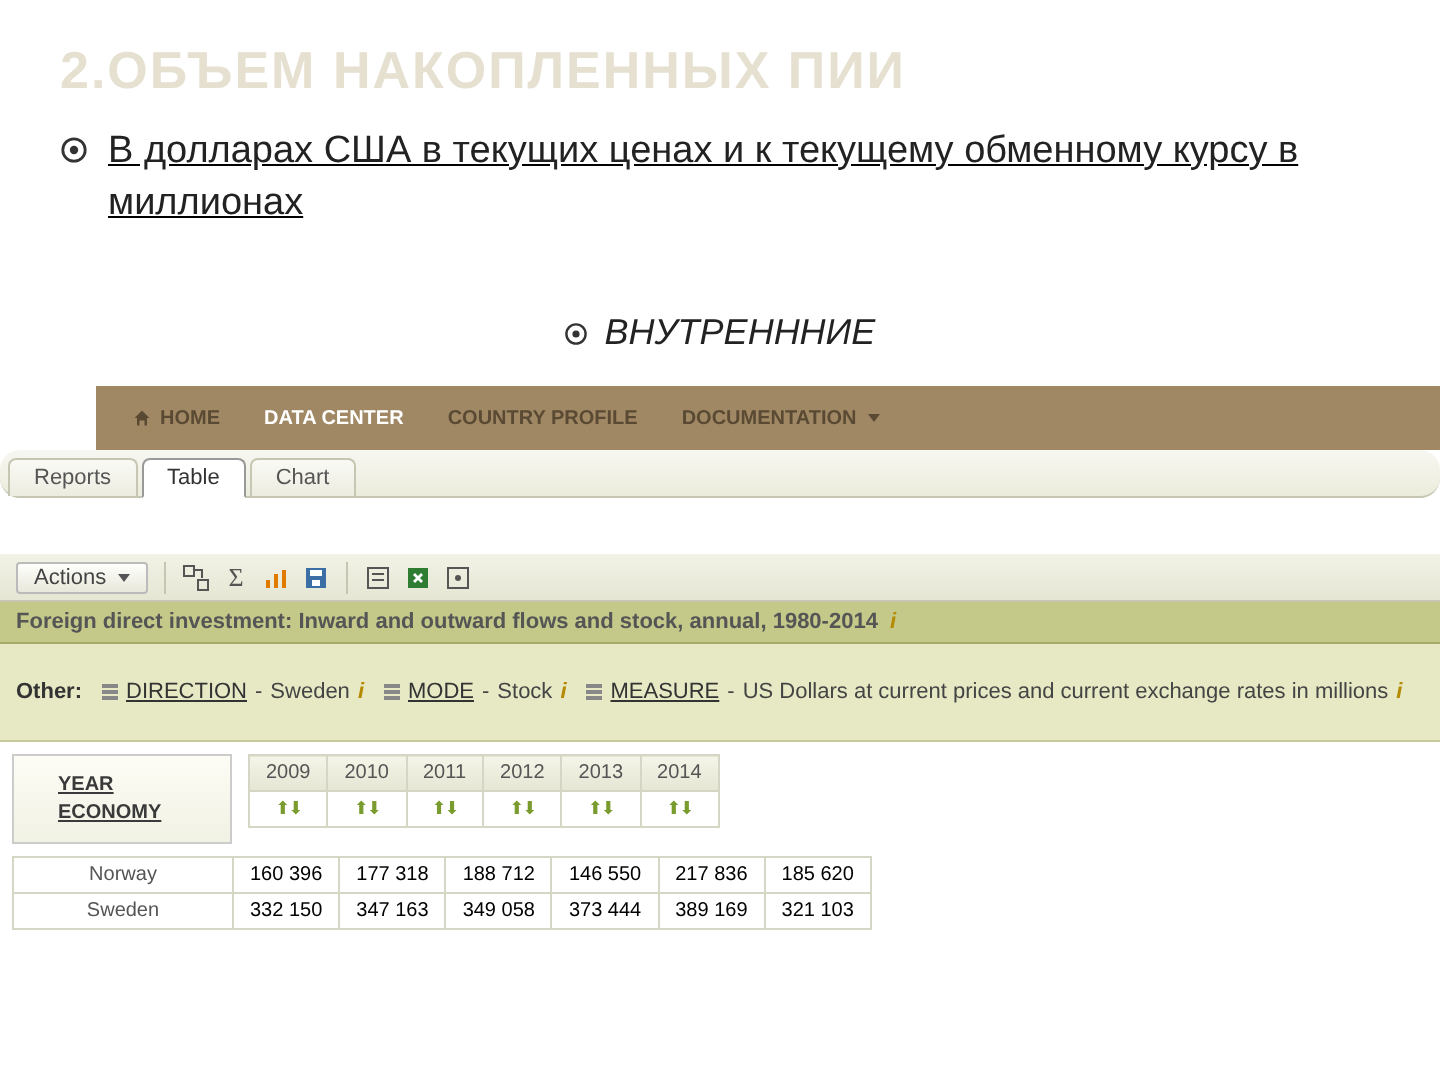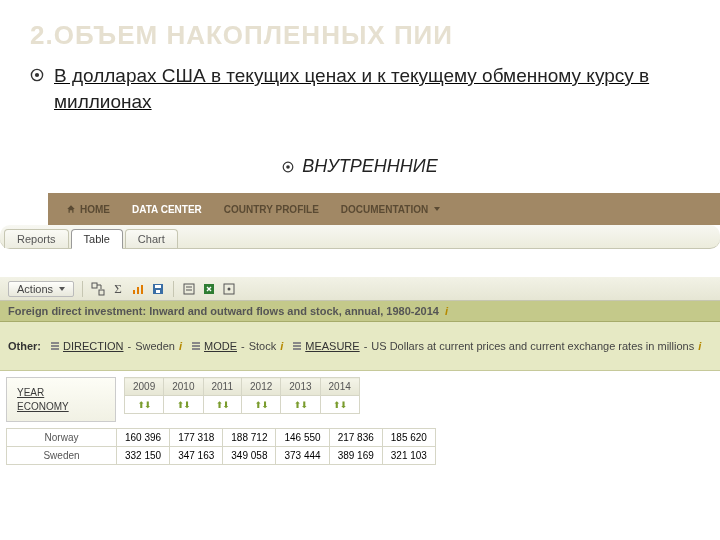--- a/index.html
+++ b/index.html
@@ -36,21 +36,21 @@
   .filter-bar { background: #e6e9c4; padding: 18px 8px; display: flex; align-items: flex-end; gap: 10px; font-size: 11px; color: #444; border-bottom: 1px solid #c6c99a; }
   .filter-bar b { color: #333; }
   .filter-item { display: inline-flex; align-items: center; gap: 4px; }
   .filter-link { text-decoration: underline; color: #333; cursor: pointer; }
   .drag-handle { width: 8px; display: inline-flex; flex-direction: column; gap: 1px; }
   .drag-handle span { display: block; height: 2px; background: #888; }
 
   .data-area { display: flex; align-items: flex-start; background: #fff; }
 
   .dim-box { border: 1px solid #ccc; margin: 6px; padding: 6px 10px; background: linear-gradient(#fdfdf6,#f1f1e4); min-width: 110px; }
-  .dim-link { font-size: 10px; color: #3a3a3a; text-decoration: underline; display: block; margin: 3px 0; cursor: pointer; }
+  .dim-link { font-size: 10px; color: #3a3a3a; text-decoration: underline; display: block; margin: 3px 12px; cursor: pointer; font-weight: bold; }
 
   table.data { border-collapse: collapse; margin: 6px 0 0 2px; font-size: 10px; }
   table.data th, table.data td { border: 1px solid #d6d6c6; padding: 3px 8px; text-align: center; background: #fff; }
   table.data th { background: linear-gradient(#f4f4e8,#e6e6d4); color: #555; font-weight: normal; }
   .sort-row td { background: linear-gradient(#f4f4e8,#e6e6d4); }
   .sort-arrows { color: #7a9c2e; font-size: 9px; letter-spacing: -1px; cursor: pointer; }
   .row-label { text-align: center; padding-left: 6px; color: #555; }
 </style>
 </head>
 <body>

